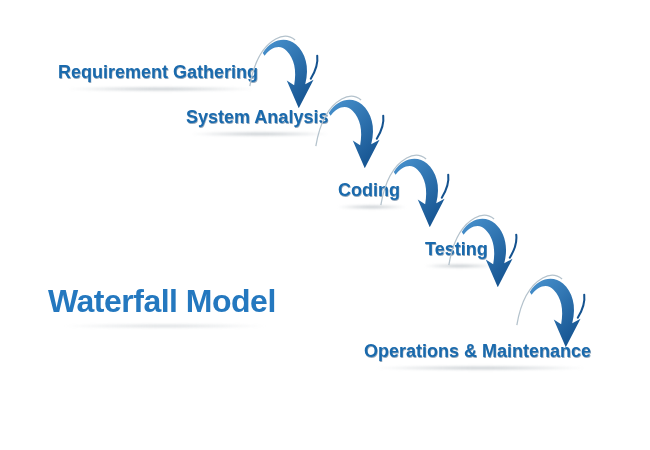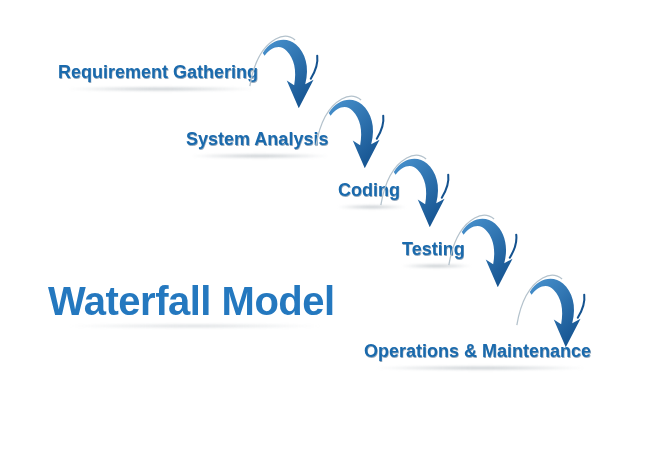--- a/index.html
+++ b/index.html
@@ -28,32 +28,32 @@
     left: -6px;
     right: -12px;
     top: 100%;
     margin-top: 3px;
     height: 6px;
     border-radius: 50%;
     background: radial-gradient(ellipse closest-side, rgba(148,158,166,0.55), rgba(148,158,166,0) 88%);
     filter: blur(1px);
   }
   .stage-1 { left: 58px;  top: 61px;  }
-  .stage-2 { left: 186px; top: 128px; text-align: center; }
+  .stage-2 { left: 186px; top: 106px; text-align: center; }
   .stage-3 { left: 338px; top: 179px; }
-  .stage-4 { left: 402px; top: 238px; }
+  .stage-4 { left: 425px; top: 238px; }
   .stage-5 { left: 396px; top: 299px; }
   .stage-6 { left: 364px; top: 340px; }
 
   
   .diagram-title {
     position: absolute;
     left: 48px;
     top: 283px;
-    font-size: 40px;
+    font-size: 32px;
     line-height: 36px;
     font-weight: bold;
     letter-spacing: -0.5px;
     color: var(--title-text, #2478bf);
     white-space: nowrap;
   }
   .diagram-title::after {
     content: "";
     position: absolute;
     left: 0px;

